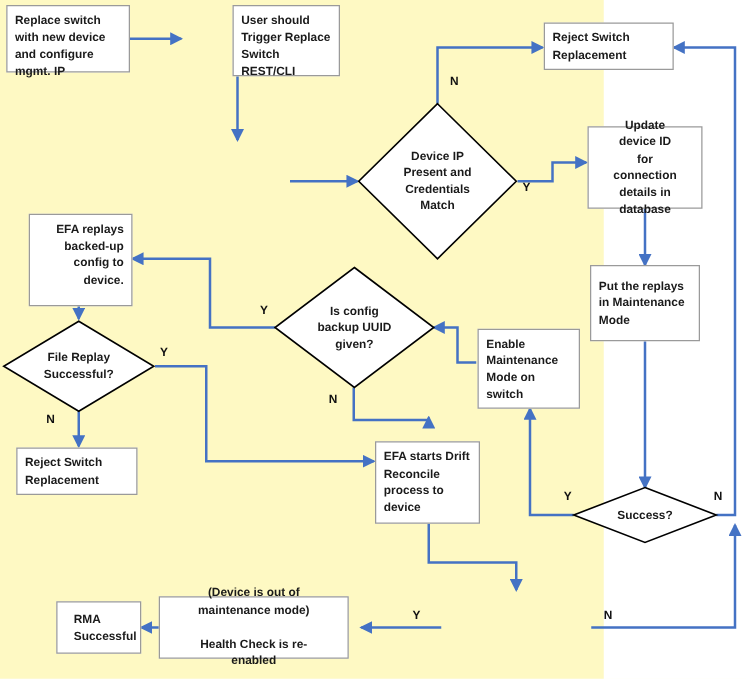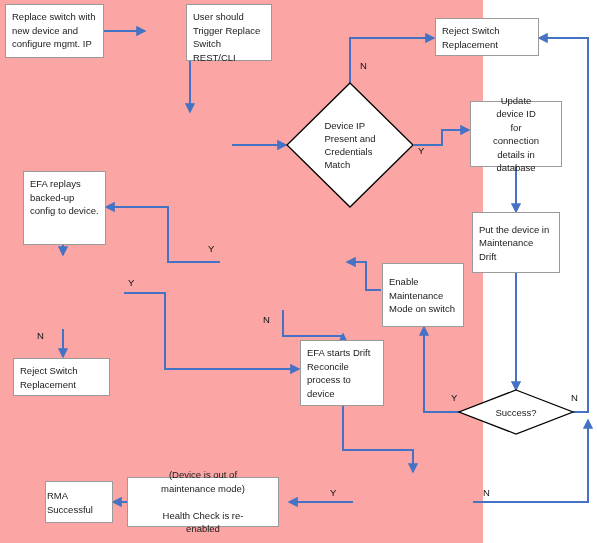--- a/index.html
+++ b/index.html
@@ -1,40 +1,40 @@
 <!DOCTYPE html>
 <html><head>
 <meta charset="utf-8">
 <style>
   html,body{margin:0;padding:0;background:#ffffff;}
   body{
     width:597px;height:543px;
     font-family:"Liberation Sans","DejaVu Sans",sans-serif;
     overflow:hidden;
   }
-  #canvas{position:relative;width:483px;height:543px;background:#fca5a5;}
+  #canvas{position:relative;width:483px;height:543px;background:#fef9c3;font-weight:bold;}
   #wires{position:absolute;left:0;top:0;width:597px;height:543px;}
   .node{position:absolute;box-sizing:border-box;}
   .proc{
     border:1px solid #9a9a9a;
     background:#ffffff;
     font-size:9.5px;
     line-height:13.5px;
     color:#1a1a1a;
     padding:5px 6px 4px 6px;
     white-space:pre-line;
   }
   .proc.center{text-align:center;display:flex;flex-direction:column;justify-content:center;align-items:center;padding:20px;}
   .proc.mid{display:flex;flex-direction:column;justify-content:center;}
   .dia{position:absolute;}
   .dia svg{position:absolute;left:0;top:0;overflow:visible;}
   .dia .dlabel{
     position:absolute;left:0;top:0;width:100%;height:100%;
     display:flex;align-items:center;justify-content:center;
-    font-size:9.5px;line-height:13px;color:#1a1a1a;
+    text-align:center;font-size:9.5px;line-height:13px;color:#1a1a1a;
     white-space:pre-line;
   }
   .edgelabel{
     position:absolute;font-size:9.5px;color:#111;
   }
 </style>
 </head>
 <body>
 
 <div id="canvas">
@@ -89,54 +89,69 @@
 
   <div class="node proc" style="left:5px;top:4px;width:99px;height:54px;">Replace switch with new device and configure mgmt. IP</div>
 
   <div class="node proc" style="left:146px;top:4px;width:86px;height:57px;margin-left:40px;">User should Trigger Replace Switch REST/CLI</div>
 
 
   <div class="node proc mid" style="left:435px;top:18px;width:104px;height:38px;">Reject Switch Replacement</div>
 
   <div class="node proc center" style="left:470px;top:101px;width:92px;height:66px;">Update device ID for connection details in database</div>
 
-  <div class="node proc mid" style="left:472px;top:212px;width:88px;height:61px;">Put the device in Maintenance Drift</div>
+  <div class="node proc mid" style="left:472px;top:212px;width:88px;height:61px;">Put the replays in Maintenance Mode</div>
 
   <div class="node proc mid" style="left:382px;top:263px;width:82px;height:64px;">Enable Maintenance Mode on switch</div>
 
-  <div class="node proc" style="left:23px;top:171px;width:83px;height:74px;">EFA replays backed-up config to device.</div>
+  <div class="node proc" style="left:23px;top:171px;width:83px;height:74px;text-align:right;">EFA replays backed-up config to device.</div>
 
   <div class="node proc mid" style="left:13px;top:358px;width:97px;height:38px;">Reject Switch Replacement</div>
 
-  <div class="node proc" style="left:300px;top:340px;width:84px;height:66px;">EFA starts Drift Reconcile process to device</div>
+  <div class="node proc" style="left:300px;top:353px;width:84px;height:66px;">EFA starts Drift Reconcile process to device</div>
 
   <div class="node proc center" style="left:127px;top:477px;width:152px;height:50px;">(Device is out of maintenance mode)
 
 Health Check is re-enabled</div>
 
-  <div class="node proc mid" style="left:45px;top:481px;width:68px;height:42px;padding-left:1px;">RMA Successful</div>
+  <div class="node proc mid" style="left:45px;top:481px;width:68px;height:42px;padding-left:13px;">RMA Successful</div>
 
   <div class="dia" style="left:286px;top:82px;width:128px;height:126px;">
     <svg width="128" height="126" viewBox="0 0 128 126">
       <polygon points="64,1 127,63 64,125 1,63" fill="#ffffff" stroke="#000000" stroke-width="1.3"></polygon>
     </svg>
     <div class="dlabel">Device IP
 Present and
 Credentials
 Match</div>
   </div>
 
   <div class="dia" style="left:458px;top:389px;width:116px;height:46px;">
     <svg width="116" height="46" viewBox="0 0 116 46">
       <polygon points="58,1 115,23 58,45 1,23" fill="#ffffff" stroke="#000000" stroke-width="1.3"></polygon>
     </svg>
     <div class="dlabel">Success?</div>
   </div>
 
+  <div class="dia" style="left:219px;top:213px;width:129px;height:98px;">
+    <svg width="129" height="98" viewBox="0 0 129 98">
+      <polygon points="64.5,1 128,49 64.5,97 1,49" fill="#ffffff" stroke="#000000" stroke-width="1.3"></polygon>
+    </svg>
+    <div class="dlabel">Is config
+backup UUID
+given?</div>
+  </div>
 
+  <div class="dia" style="left:2px;top:256px;width:122px;height:74px;">
+    <svg width="122" height="74" viewBox="0 0 122 74">
+      <polygon points="61,1 121,37 61,73 1,37" fill="#ffffff" stroke="#000000" stroke-width="1.3"></polygon>
+    </svg>
+    <div class="dlabel">File Replay
+Successful?</div>
+  </div>
 
 
   <div class="edgelabel" style="left:360px;top:60px;">N</div>
   <div class="edgelabel" style="left:418px;top:145px;">Y</div>
   <div class="edgelabel" style="left:208px;top:243px;">Y</div>
   <div class="edgelabel" style="left:263px;top:314px;">N</div>
   <div class="edgelabel" style="left:128px;top:277px;">Y</div>
   <div class="edgelabel" style="left:37px;top:330px;">N</div>
   <div class="edgelabel" style="left:451px;top:392px;">Y</div>
   <div class="edgelabel" style="left:571px;top:392px;">N</div>

